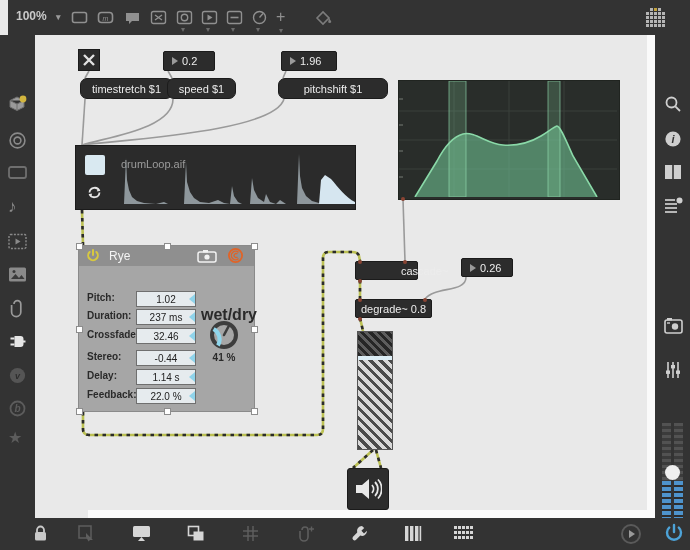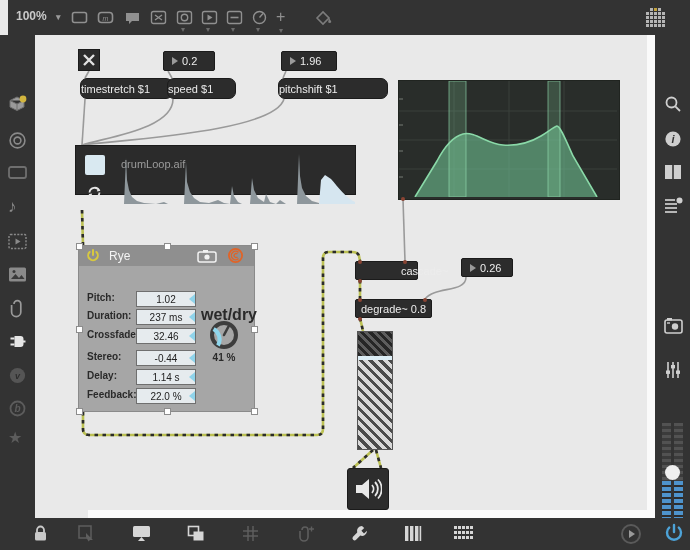--- a/index.html
+++ b/index.html
@@ -10,21 +10,21 @@
   .ic{position:absolute;display:flex;align-items:center;justify-content:center;color:#909090;}
   .caret{position:absolute;font-size:8px;color:#6b6b6b;line-height:8px;}
   svg{display:block;}
 
   
   #canvas{left:35px;top:35px;width:620px;height:483px;background:#e9e9e9;}
   #cords,#dots{position:absolute;left:0;top:0;pointer-events:none;}
   #cords{z-index:1;} #dots{z-index:3;}
   .box{position:absolute;z-index:2;background:#2c2c2c;border:1px solid #1b1b1b;color:#ececec;
        font-size:11px;display:flex;align-items:center;box-sizing:border-box;}
-  .msg{border-radius:7px;justify-content:flex-start;}
+  .msg{border-radius:7px;justify-content:center;}
   .obj{border-radius:2px;padding-left:5px;}
   .num{border-radius:2px;padding-left:8px;}
   .tri-r{width:0;height:0;border-top:4px solid transparent;border-bottom:4px solid transparent;
          border-left:6px solid #9a9a9a;margin-right:4px;flex:none;}
 
   
   #playlist{flex-direction:row;align-items:flex-start;background:#2b2b2b;}
   #pl-play{position:absolute;left:9px;top:9px;width:20px;height:20px;background:#d9e9f1;border-radius:2px;}
   #pl-name{position:absolute;left:45px;top:12px;color:#9b9b9b;font-size:11px;}
 
@@ -425,21 +425,21 @@
   <div class="box msg" style="left:45px;top:43px;width:93px;height:21px;">
     <span>timestretch $1</span>
   </div>
   <div class="box msg" style="left:132px;top:43px;width:69px;height:21px;">
     <span>speed $1</span>
   </div>
   <div class="box msg" style="left:243px;top:43px;width:110px;height:21px;">
     <span>pitchshift $1</span>
   </div>
 
-  <div class="box" id="playlist" style="left:40px;top:110px;width:281px;height:50px;">
+  <div class="box" id="playlist" style="left:40px;top:110px;width:281px;height:65px;">
     <div id="pl-play"></div>
     <svg class="abs" style="left:9px;top:37px;" width="19" height="19" viewBox="0 0 19 19">
       <path d="M4.5 11 a5.2 5.2 0 0 0 10 -1.5 M14.5 8 a5.2 5.2 0 0 0 -10 1.5" fill="none" stroke="#e6e6e6" stroke-width="1.8"></path>
       <path d="M13 5.2 l2.2 2.6 l-3.4 .6 z M6 13.8 l-2.2-2.6 l3.4-.6 z" fill="#e6e6e6"></path>
     </svg>
     <span id="pl-name">drumLoop.aif</span>
     <svg class="abs" style="left:38px;top:4px;" width="241" height="58" viewBox="0 0 241 58">
       <path fill="#8e979c" d="M0,54 L10,54 L12,8 L13,30 L15,40 L18,47 L23,51 L30,53 L42,54 L50,52 L54,54 L70,54 L72,12 L73,32 L76,42 L80,48 L86,52 L95,53 L104,50 L110,53 L116,54 L118,36 L120,46 L124,52 L128,54 L136,54 L138,28 L140,40 L144,48 L150,52 L152,44 L156,52 L162,54 L166,50 L172,54 L183,54 L185,4 L186,26 L188,38 L192,46 L198,51 L205,53 L205,54 Z"></path>
       <path fill="#d6e6f0" d="M205,54 L207,30 L211,25 L217,29 C224,37 232,48 241,52 L241,54 Z"></path>
     </svg>

